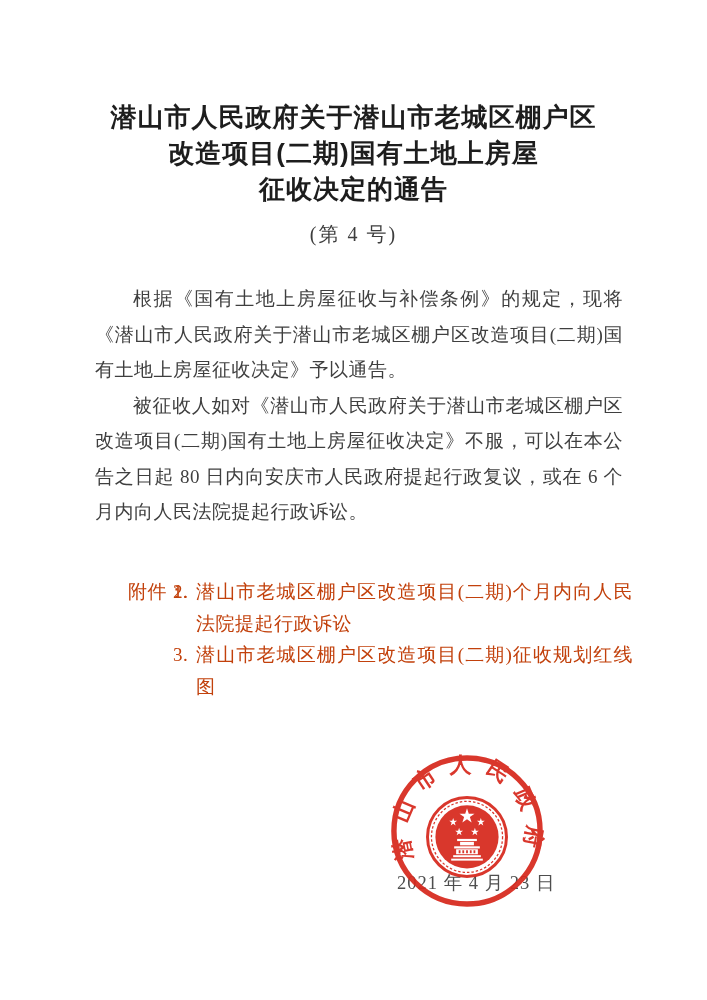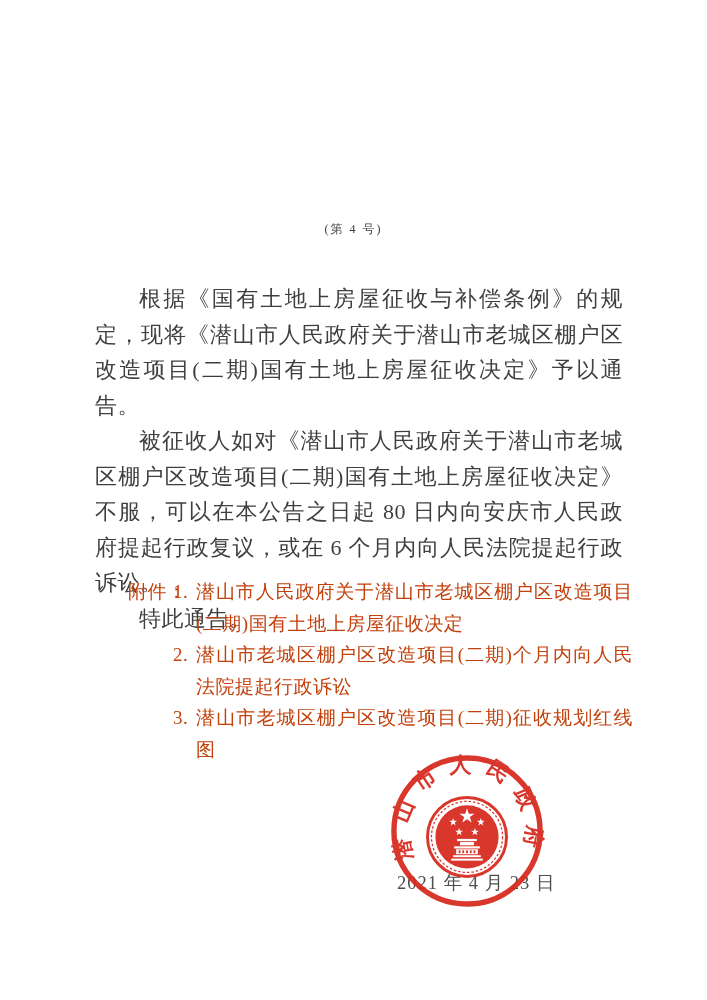--- a/index.html
+++ b/index.html
@@ -24,30 +24,30 @@
     line-height: 36px;
     color: #1d1d1d;
     letter-spacing: 1px;
   }
   .doc-number {
     position: absolute;
     top: 221px;
     left: 0;
     width: 707px;
     text-align: center;
-    font-size: 12px;
+    font-size: 20px;
     color: #3d3d3d;
     letter-spacing: 2px;
   }
   .doc-body {
     position: absolute;
     top: 281px;
     left: 95px;
     width: 528px;
-    font-size: 22px;
+    font-size: 19px;
     line-height: 35.5px;
     color: #3f3f3f;
     text-align: justify;
     letter-spacing: 0.5px;
   }
   .doc-body p { text-indent: 2em; margin: 0; }
   .attachments {
     position: absolute;
     top: 576px;
     left: 128px;
@@ -78,35 +78,38 @@
     height: 158px;
     z-index: 2;
     opacity: 0.93;
   }
 </style>
 </head>
 <body>
 
 <div class="page">
 
+  <div class="doc-title">
+    <div>潜山市人民政府关于潜山市老城区棚户区</div>
+    <div>改造项目(二期)国有土地上房屋</div>
+    <div>征收决定的通告</div>
+  </div>
 
   <div class="doc-number">(第 4 号)</div>
 
   <div class="doc-body">
     <p>根据《国有土地上房屋征收与补偿条例》的规定，现将《潜山市人民政府关于潜山市老城区棚户区改造项目(二期)国有土地上房屋征收决定》予以通告。</p>
     <p>被征收人如对《潜山市人民政府关于潜山市老城区棚户区改造项目(二期)国有土地上房屋征收决定》不服，可以在本公告之日起 80 日内向安庆市人民政府提起行政复议，或在 6 个月内向人民法院提起行政诉讼。</p>
-    <p>特此通告。</p>
   </div>
 
   <div class="attachments">
     <span class="att-label">附件：</span>
     <ol class="att-list">
       <li class="att-item">
         <span class="att-num">1.</span>
-        <span>潜山市人民政府关于潜山市老城区棚户区改造项目(二期)国有土地上房屋征收决定</span>
       </li>
       <li class="att-item">
         <span class="att-num">2.</span>
         <span>潜山市老城区棚户区改造项目(二期)个月内向人民法院提起行政诉讼</span>
       </li>
       <li class="att-item">
         <span class="att-num">3.</span>
         <span>潜山市老城区棚户区改造项目(二期)征收规划红线图</span>
       </li>
     </ol>

